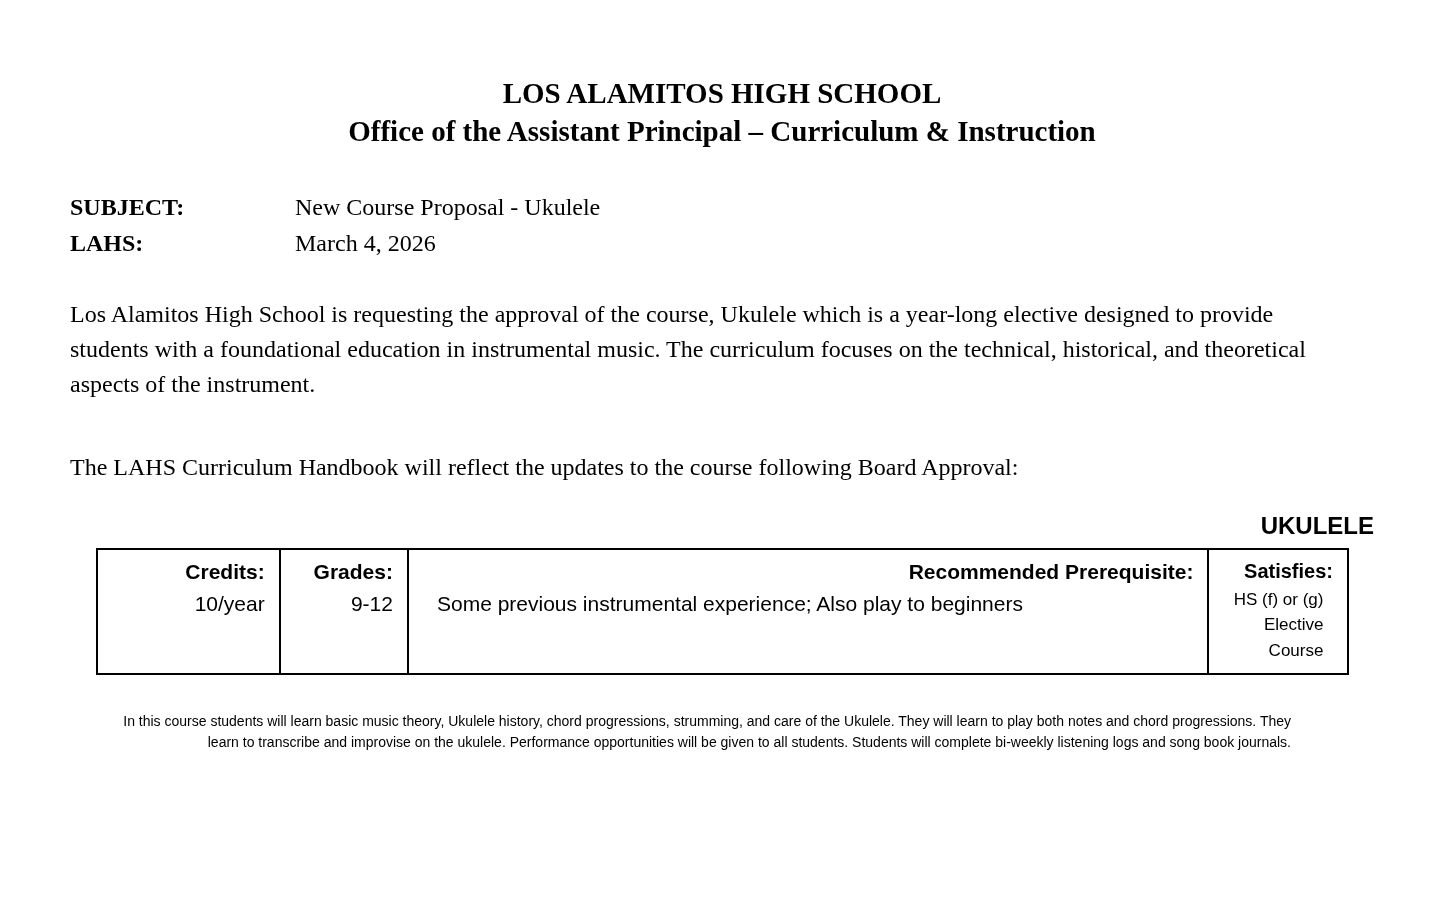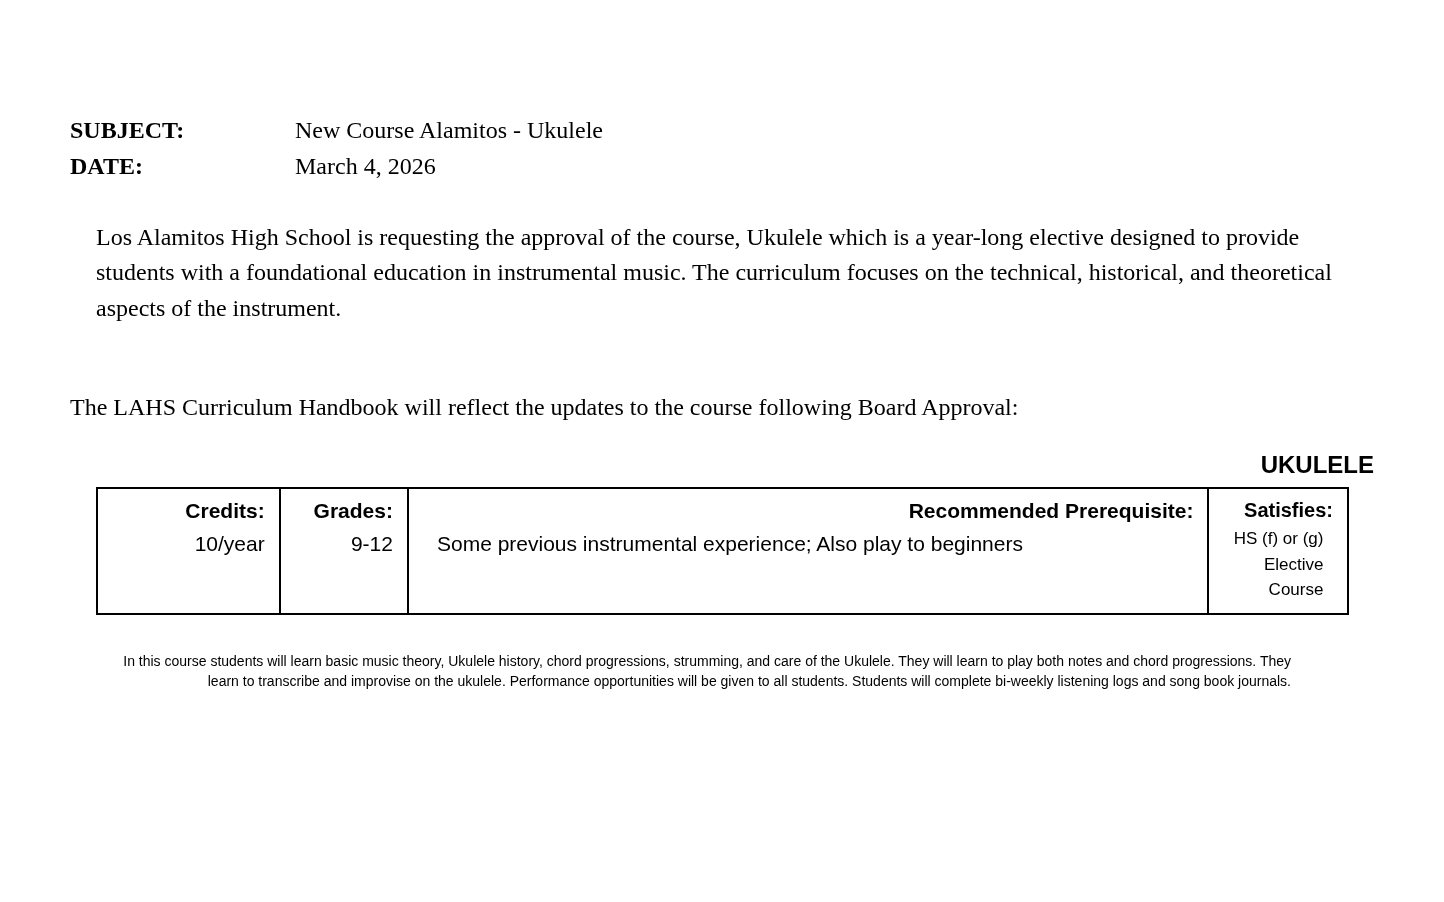--- a/index.html
+++ b/index.html
@@ -33,24 +33,23 @@
     flex: 0 0 192px;
     width: 192px;
   }
   .para {
     font-size: 24px;
     line-height: 1.47;
   }
   .para1 {
     margin-top: 36px;
     max-width: 1245px;
-    margin-left: 26px;
   }
   .para2 {
-    margin-top: 64px;
+    margin-top: 48px;
     max-width: 1245px;
   }
   .course {
     margin-left: 26px;
     margin-top: 26px;
     text-align: right;
   }
   .course-title {
     font-family: "Liberation Sans", sans-serif;
     font-weight: bold;
@@ -89,28 +88,32 @@
     font-size: 14px;
     line-height: 1.48;
     max-width: 1195px;
   }
 </style>
 </head>
 <body>
 
 <div class="page">
 
+  <div class="doc-header">
+    <div>LOS ALAMITOS HIGH SCHOOL</div>
+    <div>Office of the Assistant Principal – Curriculum &amp; Instruction</div>
+  </div>
 
   <div class="meta">
     <div class="meta-row">
       <span class="meta-label">SUBJECT:</span>
-      <span class="meta-value">New Course Alamitos - Ukulele</span>
+      <span class="meta-value">New Course Proposal - Ukulele</span>
     </div>
     <div class="meta-row">
-      <span class="meta-label">DATE:</span>
+      <span class="meta-label">LAHS:</span>
       <span class="meta-value">March 4, 2026</span>
     </div>
   </div>
 
   <p class="para para1">Los Alamitos High School is requesting the approval of the course, Ukulele which is a year-long elective designed to provide students with a foundational education in instrumental music. The curriculum focuses on the technical, historical, and theoretical aspects of the instrument.</p>
 
   <p class="para para2">The LAHS Curriculum Handbook will reflect the updates to the course following Board Approval:</p>
 
   <div class="course">
     <div class="course-title">UKULELE</div>

